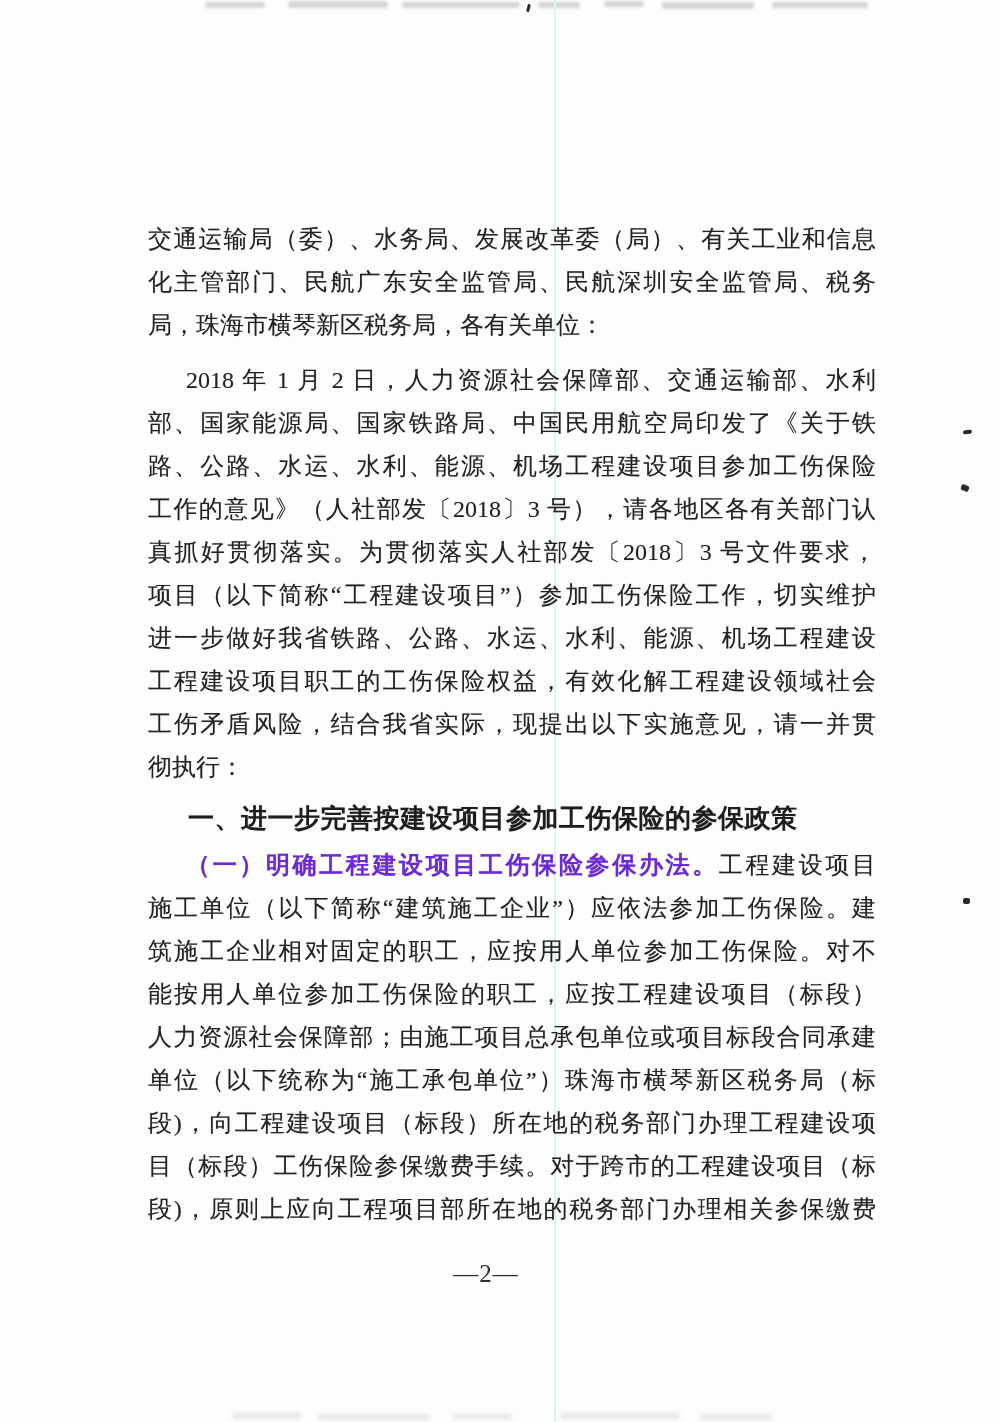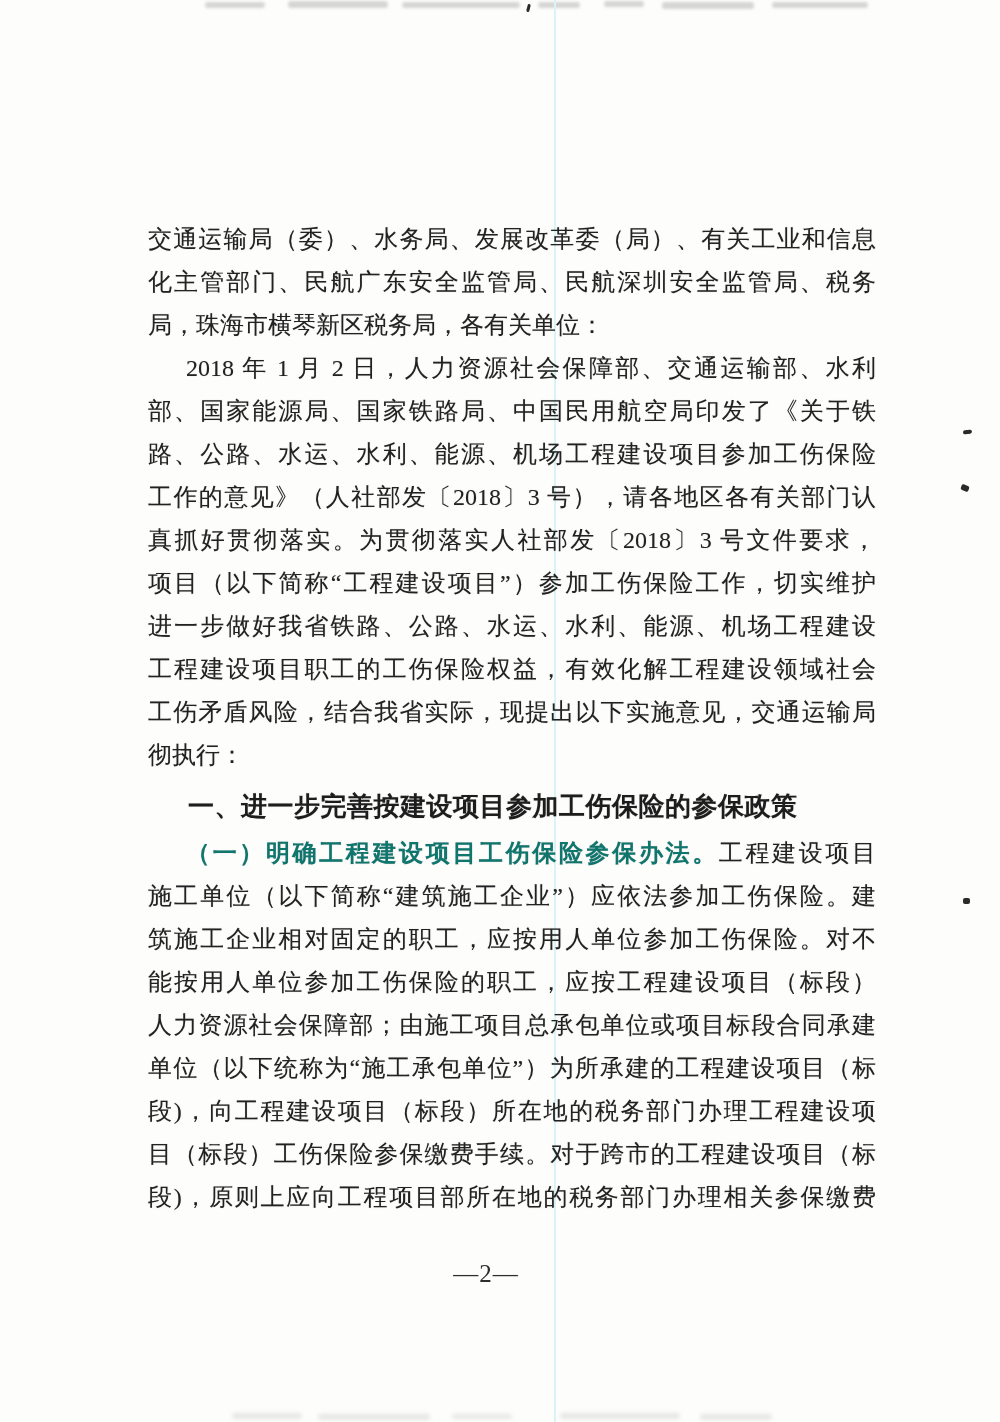--- a/index.html
+++ b/index.html
@@ -56,22 +56,22 @@
   .heading {
     margin-top: 8px;
     padding-left: 40px;
     font-size: 26px;
     font-weight: 700;
     letter-spacing: 0.5px;
     text-align: center;
     text-align-last: left;
     color: #1d1d1d;
   }
-  .bold-lead { font-weight: 700; color: #0f766e; }
-  #para-intro { }
+  .bold-lead { font-weight: 700; color: #6d28d9; }
+  #para-intro { margin-top: 12px; }
   #para-item1 { margin-top: 4px; }
   .footer {
     position: absolute;
     top: 1252px; left: -14px;
     width: 1000px;
     height: 43px;
     line-height: 43px;
     text-align: center;
     font-size: 25px;
     color: #2e2e2e;
@@ -108,35 +108,35 @@
 
     <div id="para-intro">
       <div class="line first-indent">2018 年 1 月 2 日，人力资源社会保障部、交通运输部、水利</div>
       <div class="line">部、国家能源局、国家铁路局、中国民用航空局印发了《关于铁</div>
       <div class="line">路、公路、水运、水利、能源、机场工程建设项目参加工伤保险</div>
       <div class="line">工作的意见》（人社部发〔2018〕3 号），请各地区各有关部门认</div>
       <div class="line">真抓好贯彻落实。为贯彻落实人社部发〔2018〕3 号文件要求，</div>
       <div class="line">项目（以下简称“工程建设项目”）参加工伤保险工作，切实维护</div>
       <div class="line">进一步做好我省铁路、公路、水运、水利、能源、机场工程建设</div>
       <div class="line">工程建设项目职工的工伤保险权益，有效化解工程建设领域社会</div>
-      <div class="line">工伤矛盾风险，结合我省实际，现提出以下实施意见，交通运输局</div>
+      <div class="line">工伤矛盾风险，结合我省实际，现提出以下实施意见，请一并贯</div>
       <div class="line short">彻执行：</div>
     </div>
 
     <div class="line heading">一、进一步完善按建设项目参加工伤保险的参保政策</div>
 
     <div id="para-item1">
       <div class="line first-indent">
         <span class="bold-lead">（一）明确工程建设项目工伤保险参保办法。</span><span>工程建设项目</span>
       </div>
       <div class="line">施工单位（以下简称“建筑施工企业”）应依法参加工伤保险。建</div>
       <div class="line">筑施工企业相对固定的职工，应按用人单位参加工伤保险。对不</div>
       <div class="line">能按用人单位参加工伤保险的职工，应按工程建设项目（标段）</div>
       <div class="line">人力资源社会保障部；由施工项目总承包单位或项目标段合同承建</div>
-      <div class="line">单位（以下统称为“施工承包单位”）为所承建的工程建设项目（标</div>
+      <div class="line">单位（以下统称为“施工承包单位”）珠海市横琴新区税务局（标</div>
       <div class="line">段)，向工程建设项目（标段）所在地的税务部门办理工程建设项</div>
       <div class="line">目（标段）工伤保险参保缴费手续。对于跨市的工程建设项目（标</div>
       <div class="line">段)，原则上应向工程项目部所在地的税务部门办理相关参保缴费</div>
     </div>
 
   </div>
 
   <div class="footer">—2—</div>
 
   <div class="smudge faint" style="left:232px; top:1413px; width:70px; height:6px;"></div>

